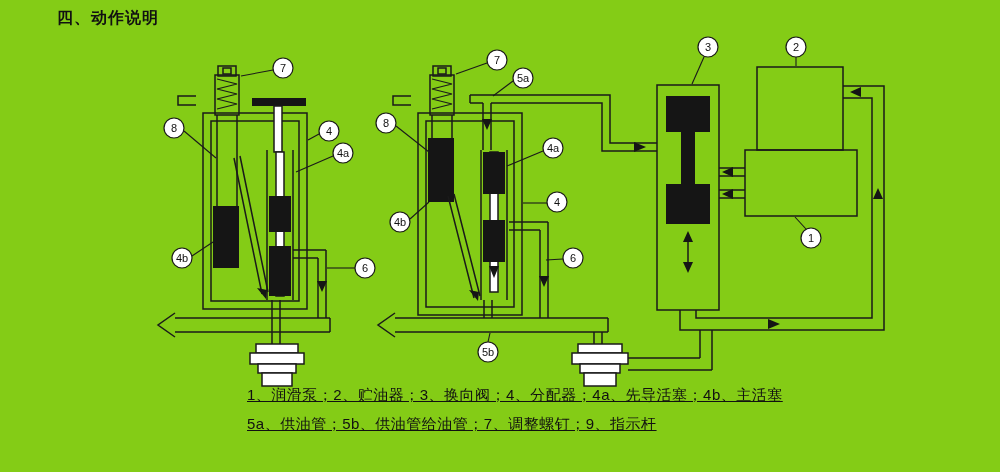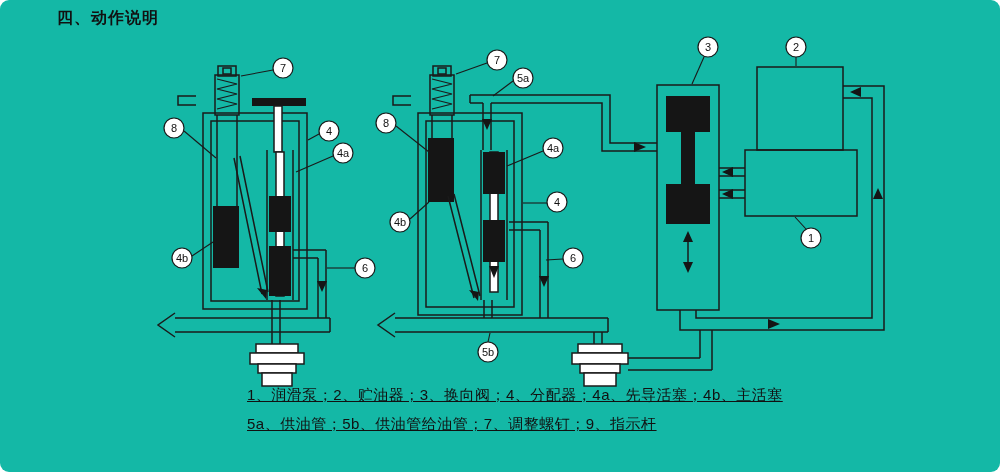--- a/index.html
+++ b/index.html
@@ -1,17 +1,17 @@
 <!DOCTYPE html>
 <html><head>
 <meta charset="utf-8">
 <style>
   html,body{margin:0;padding:0;background:#fff;}
-  .page{position:relative;width:1000px;height:472px;background:#14b8a6;overflow:hidden;
-        font-family:"Liberation Sans",sans-serif;color:#111;border-radius:9px;}
+  .page{position:relative;width:1000px;height:472px;background:#84cc16;overflow:hidden;
+        font-family:"Liberation Sans",sans-serif;color:#111;}
   .title{position:absolute;left:57px;top:8px;font-size:16px;font-weight:bold;letter-spacing:1px;}
   .legend{position:absolute;left:247px;top:380px;font-size:15px;line-height:29px;letter-spacing:.5px;text-decoration:underline;}
   svg{position:absolute;left:0;top:0;}
   .ln{fill:none;stroke:#1a1a1a;stroke-width:1.5;}
   .thin{fill:none;stroke:#1a1a1a;stroke-width:1.1;}
   .dk{fill:#151515;stroke:none;}
   .wt{fill:#fff;stroke:#1a1a1a;stroke-width:1.5;}
   .co-circle{fill:#fff;stroke:#1a1a1a;stroke-width:1.2;}
   .co-text{font-family:"Liberation Sans",sans-serif;font-size:11px;text-anchor:middle;fill:#111;}
 </style>

